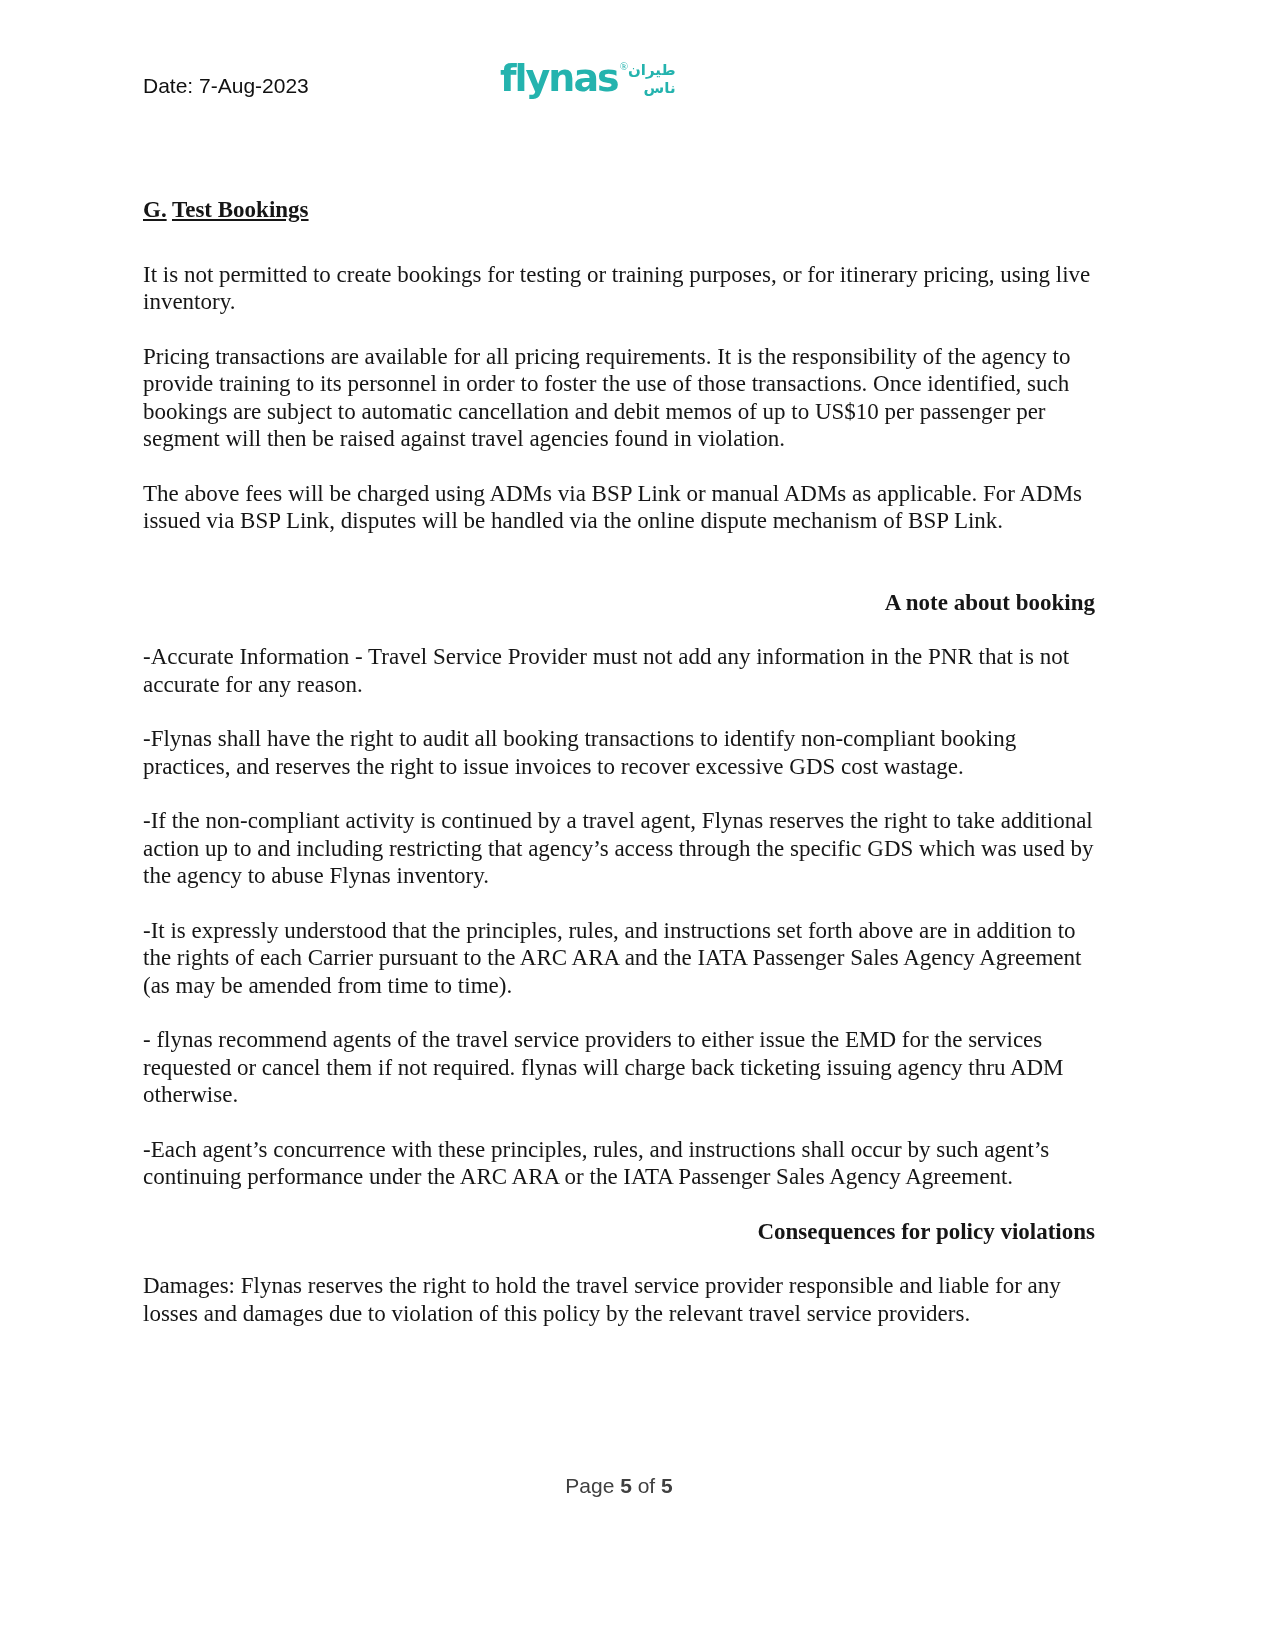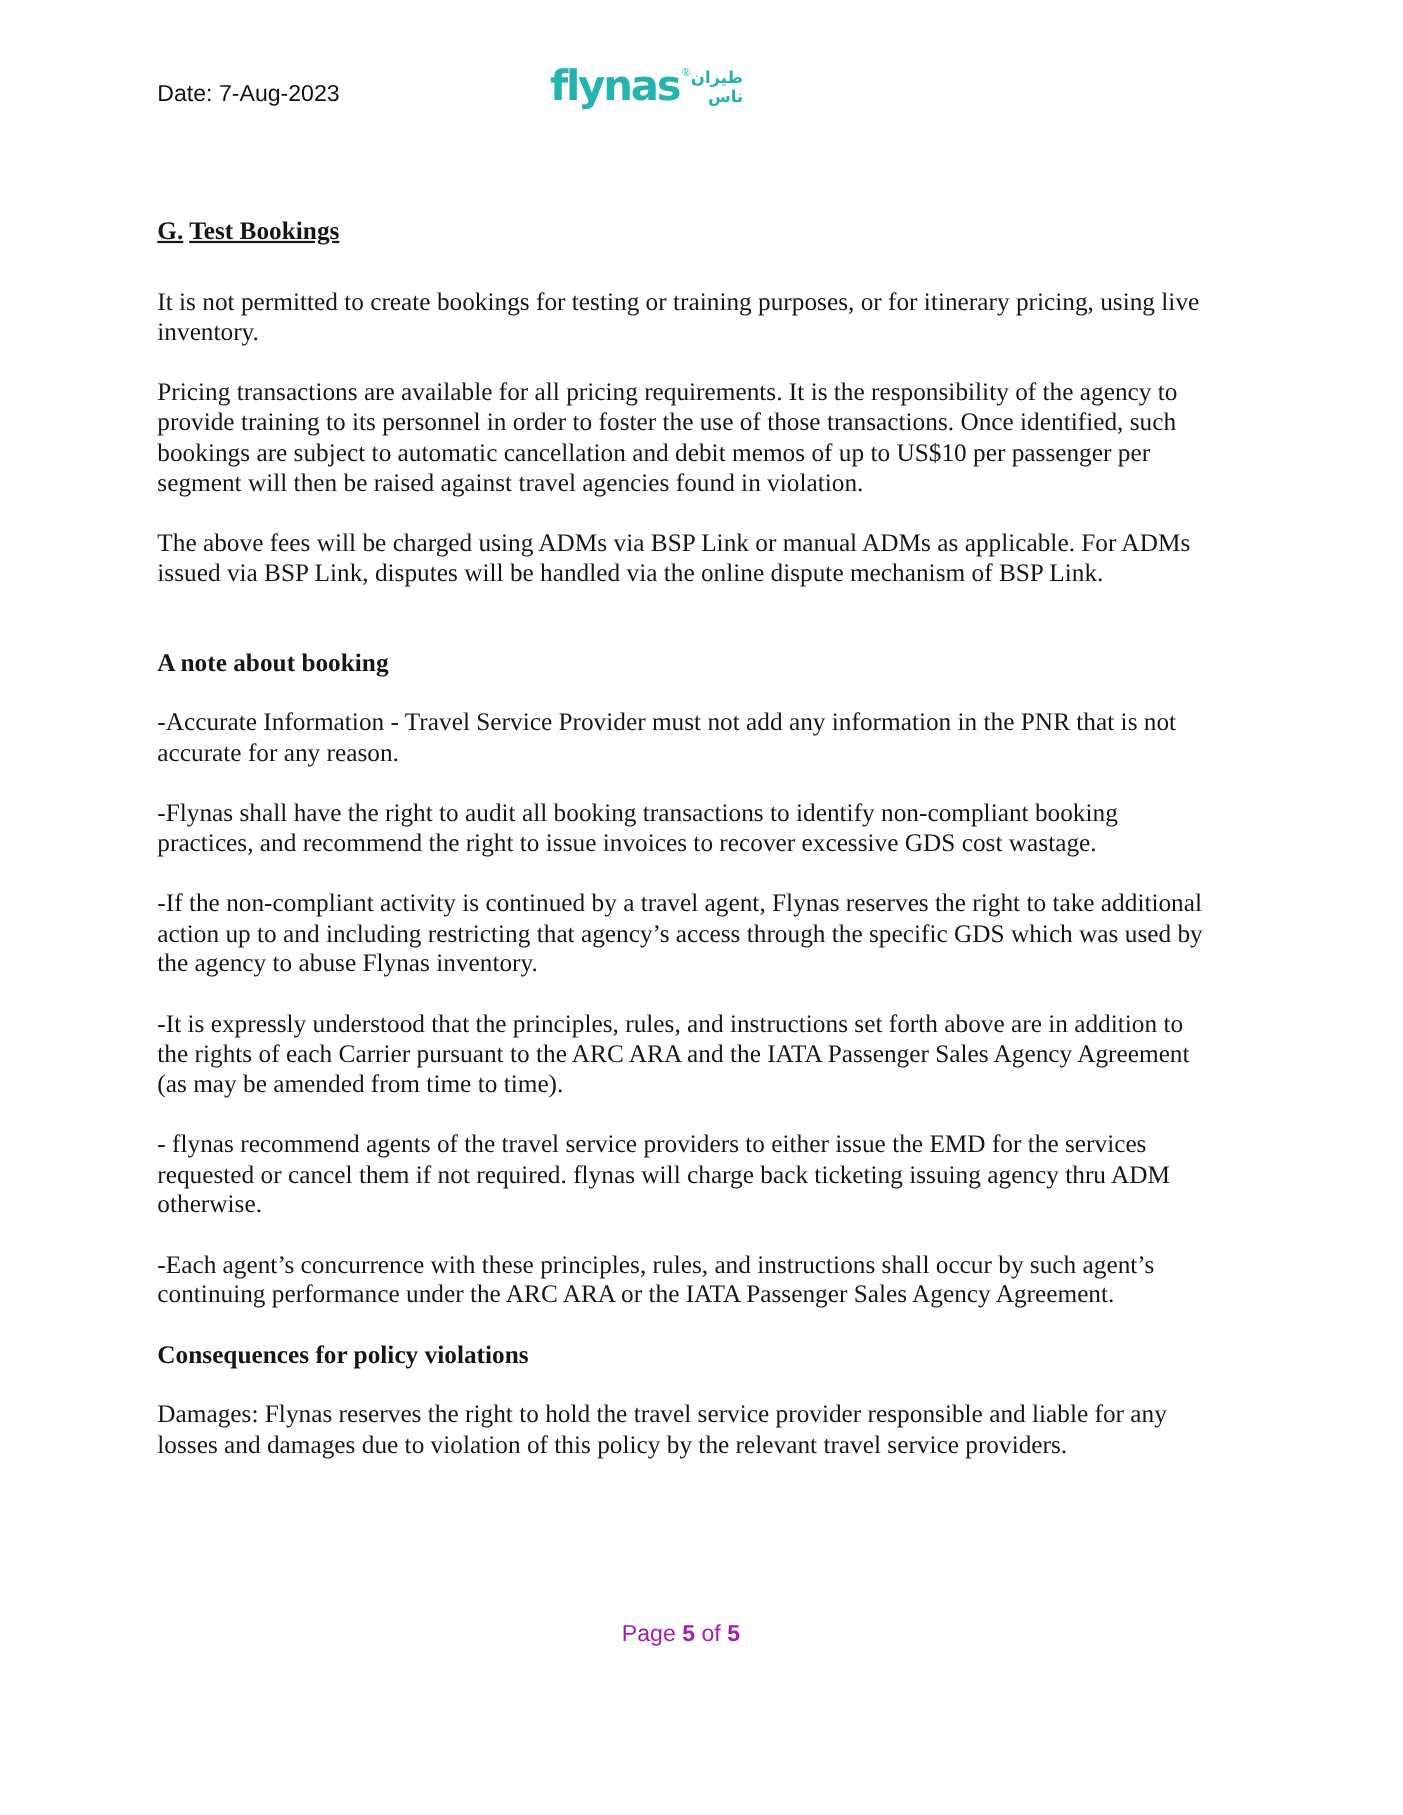--- a/index.html
+++ b/index.html
@@ -58,32 +58,32 @@
     position: absolute;
     left: 143px;
     top: 196px;
     width: 952px;
     font-size: 23px;
     line-height: 27.5px;
   }
   p.body-para { margin: 0 0 27px 0; }
   .heading-g { font-weight: bold; margin-bottom: 37px; }
   .heading-g .hnum, .heading-g .htitle { text-decoration: underline; }
-  .subheading { font-weight: bold; margin: 0 0 27px 0; }
+  .subheading { font-weight: bold; margin: 0 0 27px 0; text-align: right; }
   .note-heading { margin-top: 54px; }
   .emd-para { margin-left: -13px; }
   .footer {
     position: absolute;
     left: 143px;
     top: 1474px;
     width: 952px;
     text-align: center;
     font-family: "Liberation Sans", sans-serif;
     font-size: 21px;
-    color: #a21caf;
+    color: #404040;
   }
   .footer .bold { font-weight: bold; }
 </style>
 </head>
 <body>
 
 <div class="page">
 
   <div class="date">Date: 7-Aug-2023</div>
 
@@ -102,21 +102,21 @@
     <p class="body-para">It is not permitted to create bookings for testing or training purposes, or for itinerary pricing, using live inventory.</p>
 
     <p class="body-para">Pricing transactions are available for all pricing requirements. It is the responsibility of the agency to provide training to its personnel in order to foster the use of those transactions. Once identified, such bookings are subject to automatic cancellation and debit memos of up to US$10 per passenger per segment will then be raised against travel agencies found in violation.</p>
 
     <p class="body-para">The above fees will be charged using ADMs via BSP Link or manual ADMs as applicable. For ADMs issued via BSP Link, disputes will be handled via the online dispute mechanism of BSP Link.</p>
 
     <p class="subheading note-heading">A note about booking</p>
 
     <p class="body-para">-Accurate Information - Travel Service Provider must not add any information in the PNR that is not accurate for any reason.</p>
 
-    <p class="body-para">-Flynas shall have the right to audit all booking transactions to identify non-compliant booking practices, and recommend the right to issue invoices to recover excessive GDS cost wastage.</p>
+    <p class="body-para">-Flynas shall have the right to audit all booking transactions to identify non-compliant booking practices, and reserves the right to issue invoices to recover excessive GDS cost wastage.</p>
 
     <p class="body-para">-If the non-compliant activity is continued by a travel agent, Flynas reserves the right to take additional action up to and including restricting that agency’s access through the specific GDS which was used by the agency to abuse Flynas inventory.</p>
 
     <p class="body-para">-It is expressly understood that the principles, rules, and instructions set forth above are in addition to the rights of each Carrier pursuant to the ARC ARA and the IATA Passenger Sales Agency Agreement (as may be amended from time to time).</p>
 
     <p class="body-para emd-para">- flynas recommend agents of the travel service providers to either issue the EMD for the services requested or cancel them if not required. flynas will charge back ticketing issuing agency thru ADM otherwise.</p>
 
     <p class="body-para">-Each agent’s concurrence with these principles, rules, and instructions shall occur by such agent’s continuing performance under the ARC ARA or the IATA Passenger Sales Agency Agreement.</p>
 
     <p class="subheading">Consequences for policy violations</p>

